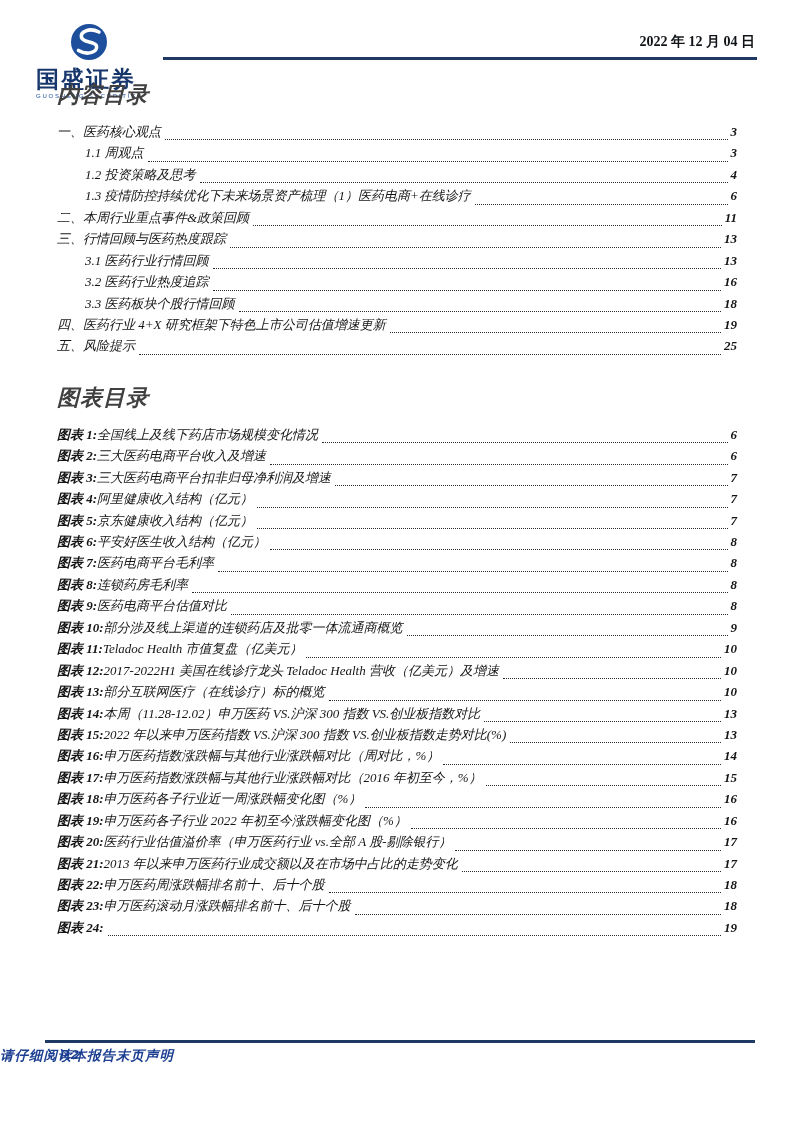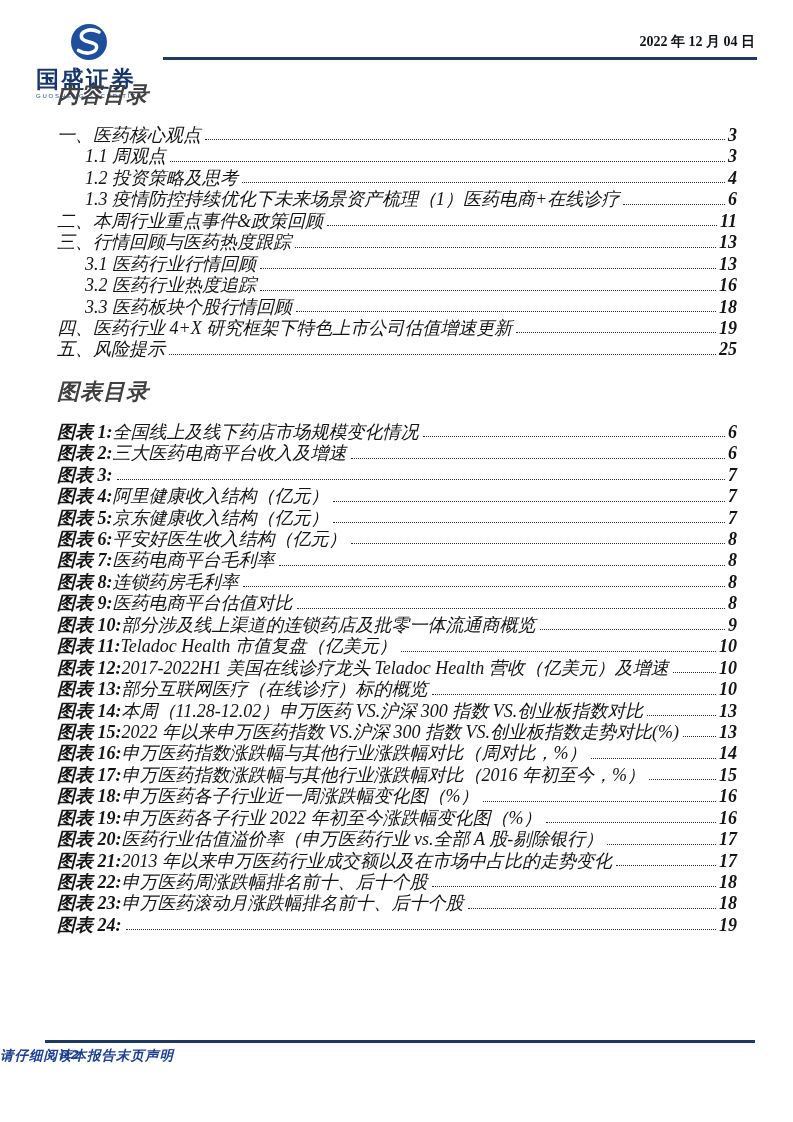--- a/index.html
+++ b/index.html
@@ -34,25 +34,25 @@
     position: absolute; left: 163px; right: 36px; top: 57px;
     height: 3px; background: #1f3864;
   }
 
   
   .content { position: absolute; left: 57px; right: 56px; top: 80px; }
   .section-title {
     color: #404040; font-size: 22px; font-weight: bold; font-style: italic;
     letter-spacing: 1px; margin-bottom: 13px;
   }
-  .figures-title { margin-top: 18px; }
+  .figures-title { margin-top: 24px; }
 
   .row {
     display: flex; align-items: baseline;
-    height: 21.45px; font-size: 18px; font-style: italic;
+    height: 21.45px; font-size: 13px; font-style: italic;
     white-space: nowrap; color: #141414; font-weight: 500;
   }
   .row.lvl2 { padding-left: 28px; text-align: center; }
   .lbl { flex: 0 0 auto; }
   .fig-prefix { font-weight: bold; }
   .leader {
     flex: 1 1 auto; margin: 0 3px 4px 4px;
     border-bottom: 1.6px dotted #2a2a2a; align-self: flex-end;
     min-width: 10px;
   }
@@ -161,20 +161,21 @@
         <span class="pg">6</span>
       </div>
       <div class="row fig">
         <span class="lbl fig-prefix">图表 2:</span>
         <span class="lbl">三大医药电商平台收入及增速</span>
         <span class="leader"></span>
         <span class="pg">6</span>
       </div>
       <div class="row fig">
         <span class="lbl fig-prefix">图表 3:</span>
+        <span class="lbl">三大医药电商平台扣非归母净利润及增速</span>
         <span class="leader"></span>
         <span class="pg">7</span>
       </div>
       <div class="row fig">
         <span class="lbl fig-prefix">图表 4:</span>
         <span class="lbl">阿里健康收入结构（亿元）</span>
         <span class="leader"></span>
         <span class="pg">7</span>
       </div>
       <div class="row fig">

